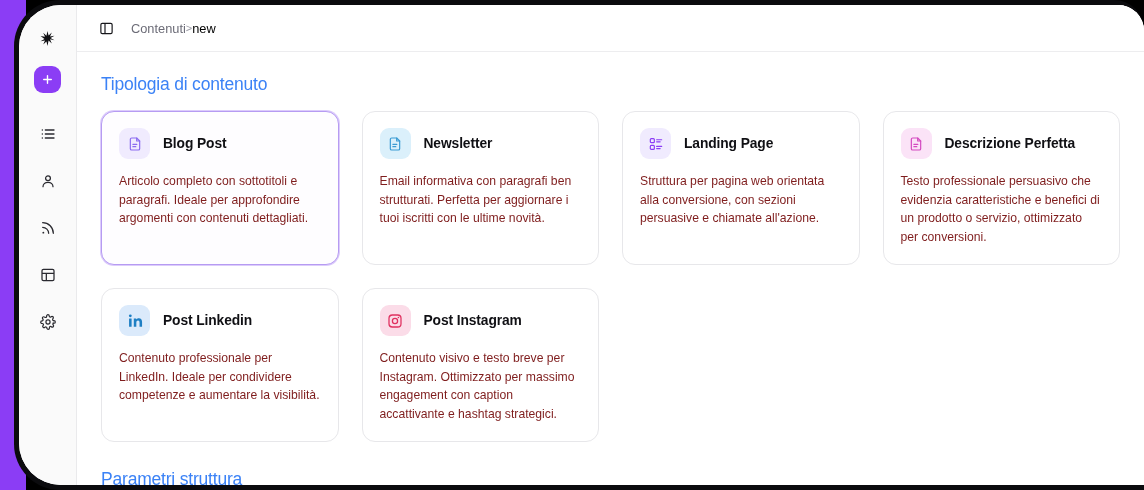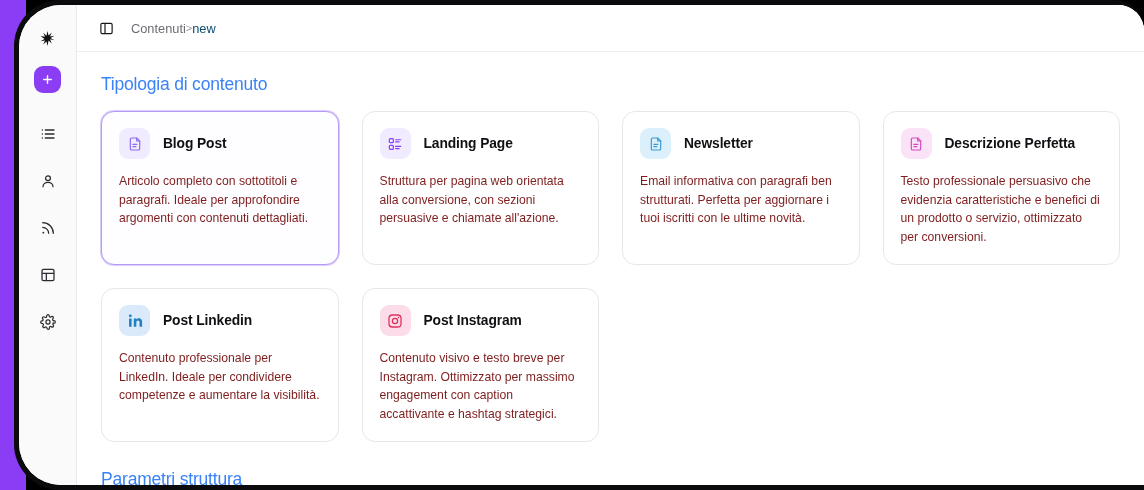--- a/index.html
+++ b/index.html
@@ -122,21 +122,21 @@
 
   .crumbs { display: flex; align-items: center; }
   .crumb-link {
     font-size: 12.8px;
     color: #6C6C77;
     cursor: pointer;
   }
   .crumb-sep { font-size: 11px; color: #9A9AA4; }
   .crumb-current {
     font-size: 12.8px;
-    color: #0c4a6e;
+    color: #000000;
     font-weight: 500;
   }
 
   
   #content {
     flex: 1 1 auto;
     overflow: hidden;
     padding: 22px 24px 0 24px;
     background: #FFFFFF;
   }
@@ -295,46 +295,46 @@
                     <path d="M14.5 3v4.5H19"></path>
                     <path d="M8.8 12.5h6M8.8 16h4.4"></path>
                   </svg>
                 </div>
                 <div class="card-title">Blog Post</div>
               </div>
               <div class="card-desc">Articolo completo con sottotitoli e paragrafi. Ideale per approfondire argomenti con contenuti dettagliati.</div>
             </div>
             <div class="type-card">
               <div class="card-head">
+                <div class="card-ico" style="background:#DBF0FB">
+                  <svg width="16" height="16" viewBox="0 0 24 24" fill="none" stroke="#3B9BD4" stroke-width="1.8" stroke-linecap="round" stroke-linejoin="round">
+                    <path d="M14.5 3H7a2 2 0 00-2 2v14a2 2 0 002 2h10a2 2 0 002-2V7.5z"></path>
+                    <path d="M14.5 3v4.5H19"></path>
+                    <path d="M8.8 12.5h6M8.8 16h4.4"></path>
+                  </svg>
+                </div>
+                <div class="card-title">Newsletter</div>
+              </div>
+              <div class="card-desc">Email informativa con paragrafi ben strutturati. Perfetta per aggiornare i tuoi iscritti con le ultime novità.</div>
+            </div>
+            <div class="type-card">
+              <div class="card-head">
                 <div class="card-ico" style="background:#F0EBFE">
                   <svg width="16" height="16" viewBox="0 0 24 24" fill="none" stroke="#8B3DF5" stroke-width="1.8" stroke-linecap="round" stroke-linejoin="round">
                     <rect x="3.5" y="4" width="6" height="6" rx="1.4"></rect>
                     <rect x="3.5" y="14" width="6" height="6" rx="1.4"></rect>
                     <path d="M13 5.6h7.5M13 8.8h5.2M13 15.6h7.5M13 18.8h5.2"></path>
                   </svg>
                 </div>
                 <div class="card-title">Landing Page</div>
               </div>
               <div class="card-desc">Struttura per pagina web orientata alla conversione, con sezioni persuasive e chiamate all'azione.</div>
             </div>
             <div class="type-card">
               <div class="card-head">
-                <div class="card-ico" style="background:#DBF0FB">
-                  <svg width="16" height="16" viewBox="0 0 24 24" fill="none" stroke="#3B9BD4" stroke-width="1.8" stroke-linecap="round" stroke-linejoin="round">
-                    <path d="M14.5 3H7a2 2 0 00-2 2v14a2 2 0 002 2h10a2 2 0 002-2V7.5z"></path>
-                    <path d="M14.5 3v4.5H19"></path>
-                    <path d="M8.8 12.5h6M8.8 16h4.4"></path>
-                  </svg>
-                </div>
-                <div class="card-title">Newsletter</div>
-              </div>
-              <div class="card-desc">Email informativa con paragrafi ben strutturati. Perfetta per aggiornare i tuoi iscritti con le ultime novità.</div>
-            </div>
-            <div class="type-card">
-              <div class="card-head">
                 <div class="card-ico" style="background:#FBE3F7">
                   <svg width="16" height="16" viewBox="0 0 24 24" fill="none" stroke="#D44AC0" stroke-width="1.8" stroke-linecap="round" stroke-linejoin="round">
                     <path d="M14.5 3H7a2 2 0 00-2 2v14a2 2 0 002 2h10a2 2 0 002-2V7.5z"></path>
                     <path d="M14.5 3v4.5H19"></path>
                     <path d="M8.8 12.5h6M8.8 16h4.4"></path>
                   </svg>
                 </div>
                 <div class="card-title">Descrizione Perfetta</div>
               </div>
               <div class="card-desc">Testo professionale persuasivo che evidenzia caratteristiche e benefici di un prodotto o servizio, ottimizzato per conversioni.</div>

